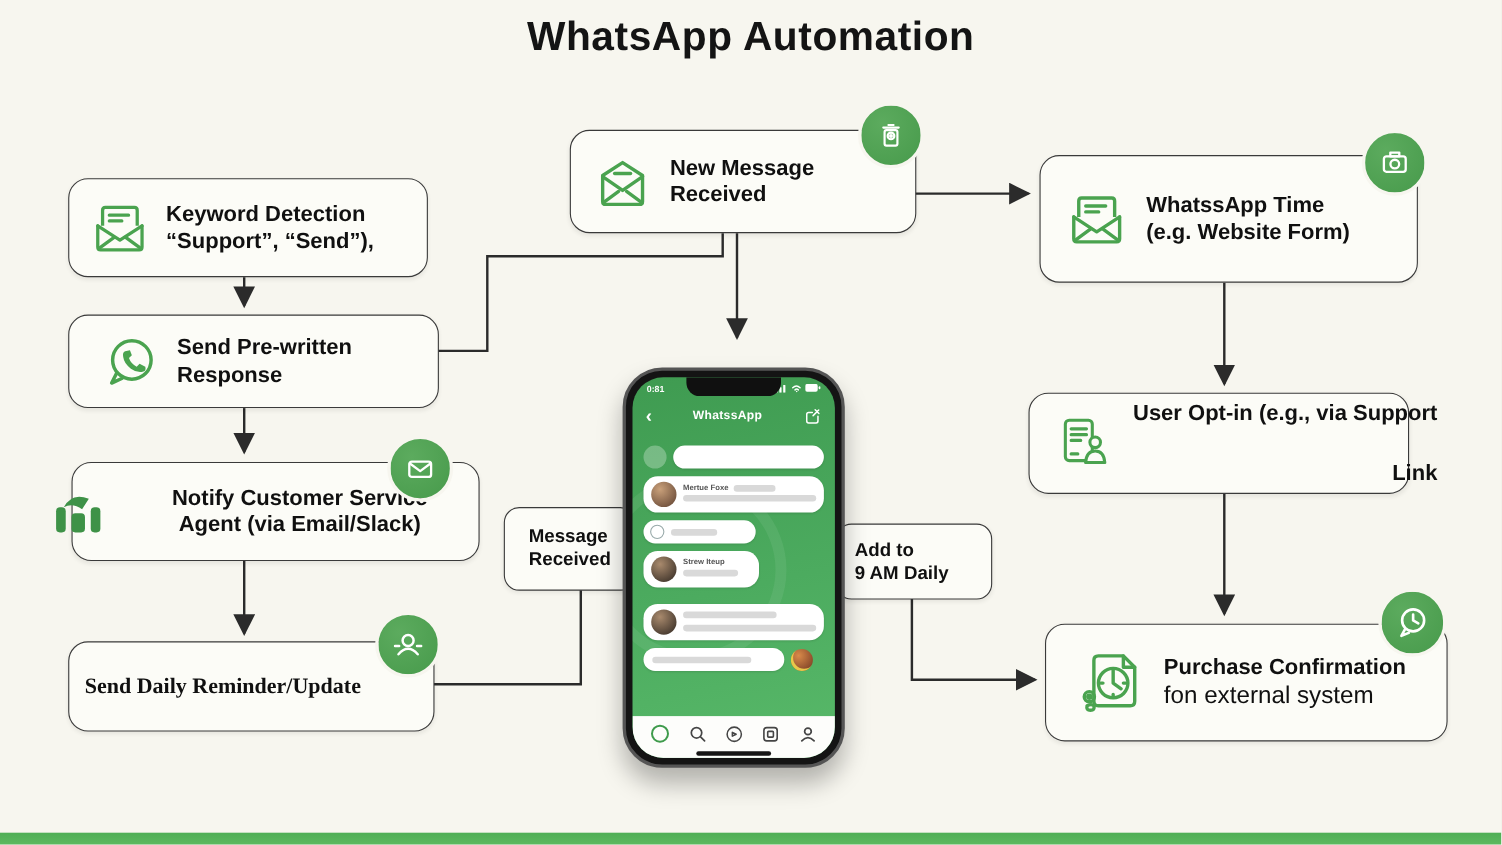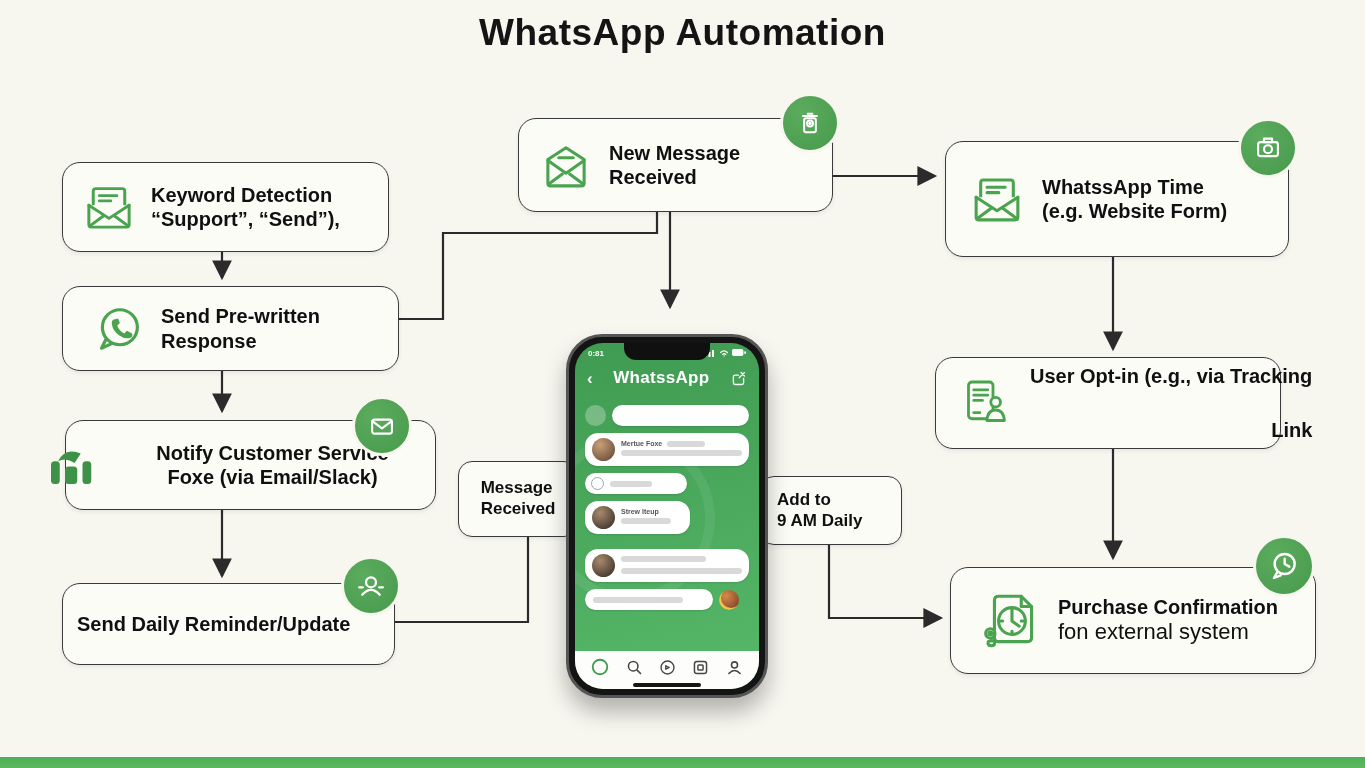--- a/index.html
+++ b/index.html
@@ -24,21 +24,21 @@
   #screen{position:relative;width:100%;height:100%;border-radius:28px;overflow:hidden;
           background:linear-gradient(168deg,#3f9b51 0%,#4cab5f 55%,#58b969 100%);}
   .notch{position:absolute;top:0;left:50%;transform:translateX(-50%);width:86px;height:17px;
          background:#101010;border-radius:0 0 12px 12px;z-index:5;}
   .statusbar{position:absolute;top:3px;left:0;width:100%;height:14px;display:flex;
              justify-content:space-between;align-items:center;padding:0 13px;box-sizing:border-box;color:#fff;}
   .stime{font-size:8px;font-weight:700;}
   .sicons{display:flex;gap:3px;align-items:center;}
   .appheader{position:absolute;top:22px;left:0;width:100%;height:26px;display:flex;
              align-items:center;justify-content:space-between;padding:0 12px;box-sizing:border-box;color:#fff;}
-  .apptitle{font-size:17px;font-weight:700;letter-spacing:.3px;}
+  .apptitle{font-size:11px;font-weight:700;letter-spacing:.3px;}
   .backchev{font-size:17px;font-weight:600;line-height:1;}
   .chats{position:absolute;top:62px;left:10px;right:10px;display:flex;flex-direction:column;gap:7px;}
   .pill{background:#d9d9d9;border-radius:99px;height:6px;}
   .wpill{background:#fff;border-radius:99px;height:21px;flex:1;box-shadow:0 1px 2px rgba(0,0,0,.12);}
   .bubble{background:#fff;border-radius:13px;padding:5px 7px;display:flex;gap:6px;align-items:flex-start;
           box-shadow:0 1px 2px rgba(0,0,0,.12);}
   .avatar{width:23px;height:23px;border-radius:50%;flex:0 0 auto;
           background:radial-gradient(circle at 35% 30%,#c9a07a,#5d4030);}
   .avatar.dark{background:radial-gradient(circle at 35% 30%,#a98a6d,#2e2620);}
   .cname{font-size:7px;font-weight:700;color:#555;margin:2px 0 3px;}
@@ -115,31 +115,31 @@
     <span class="bicon" style="position:absolute;left:-22px;top:14px;">
       <svg width="56" height="56" viewBox="0 0 64 64" fill="#3e9247">
         <rect x="8" y="30" width="10" height="26" rx="4"></rect>
         <rect x="44" y="30" width="10" height="26" rx="4"></rect>
         <rect x="24" y="36" width="14" height="20" rx="4"></rect>
         <path d="M16 30 q8-16 26-9 l-7 11 q-10-7-19-2 z"></path>
       </svg>
     </span>
     <div class="txt" style="text-align:center;width:100%;">
       <div>Notify Customer Service</div>
-      <div>Foxe (via Email/Slack)</div>
+      <div>Agent (via Email/Slack)</div>
     </div>
   </div>
   <div class="badge" style="left:352px;top:396px;">
     <svg width="28" height="28" viewBox="0 0 24 24" stroke="#fff" stroke-width="1.8" fill="none" stroke-linecap="round" stroke-linejoin="round">
       <rect x="3.5" y="6.5" width="17" height="12" rx="2"></rect>
       <path d="M4 8 l8 6 8-6"></path>
     </svg>
   </div>
 
-  <div class="box" style="left:62px;top:583px;width:317px;height:80px;padding-left:14px;">
+  <div class="box" style="left:62px;top:583px;width:317px;height:80px;padding-left:14px;font-family:Liberation Serif, serif;">
     <div class="txt">Send Daily Reminder/Update</div>
   </div>
   <div class="badge" style="left:341px;top:556px;">
     <svg width="30" height="30" viewBox="0 0 24 24" stroke="#fff" stroke-width="1.8" fill="none" stroke-linecap="round">
       <circle cx="12" cy="9" r="4"></circle>
       <path d="M5 19 q7-8 14 0"></path>
       <path d="M2.5 13 h3 M18.5 13 h3"></path>
     </svg>
   </div>
 
@@ -193,21 +193,21 @@
     <span class="bicon">
       <svg width="56" height="56" viewBox="0 0 64 64" stroke="#4aa34f" stroke-width="3.2" fill="none" stroke-linecap="round" stroke-linejoin="round">
         <rect x="12" y="8" width="28" height="42" rx="4" fill="#fcfcf7"></rect>
         <path d="M18 17 h16 M18 23 h16 M18 29 h10"></path>
         <path d="M18 43 h7"></path>
         <circle cx="43" cy="31" r="5.5" fill="#fcfcf7"></circle>
         <path d="M33 52 q1-12 10-12 q9 0 10 12 z" fill="#fcfcf7"></path>
       </svg>
     </span>
     <div class="txt" style="margin-left:16px;width:290px;">
-      <div style="white-space:nowrap;">User Opt-in (e.g., via Tracking</div>
+      <div style="white-space:nowrap;">User Opt-in (e.g., via Support</div>
       <div style="text-align:right;padding-right:-10px;margin-top:30px;">Link</div>
     </div>
   </div>
 
   <div class="box" style="left:950px;top:567px;width:335px;height:105px;padding-left:29px;">
     <span class="bicon">
       <svg width="66" height="66" viewBox="0 0 64 64" stroke="#4aa34f" stroke-width="3" fill="none" stroke-linecap="round" stroke-linejoin="round">
         <path d="M18 8 h22 l10 10 v30 q0 4-4 4 H18 q-4 0-4-4 V12 q0-4 4-4 z" fill="#fcfcf7"></path>
         <path d="M40 8 v10 h10"></path>
         <circle cx="31" cy="32" r="13" fill="#fcfcf7"></circle>

